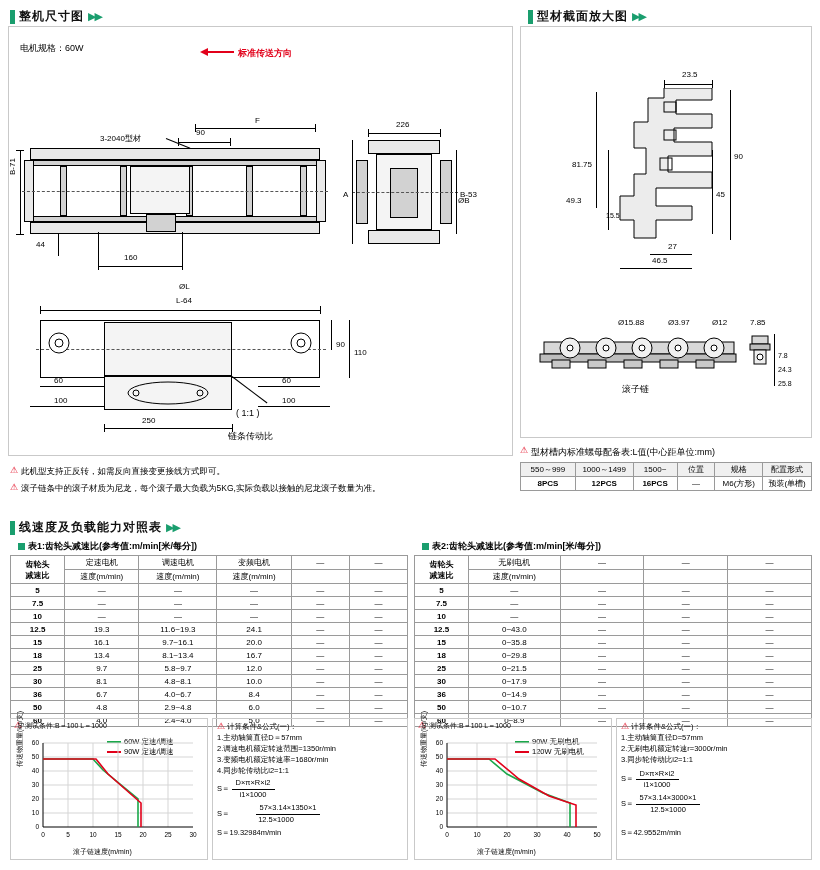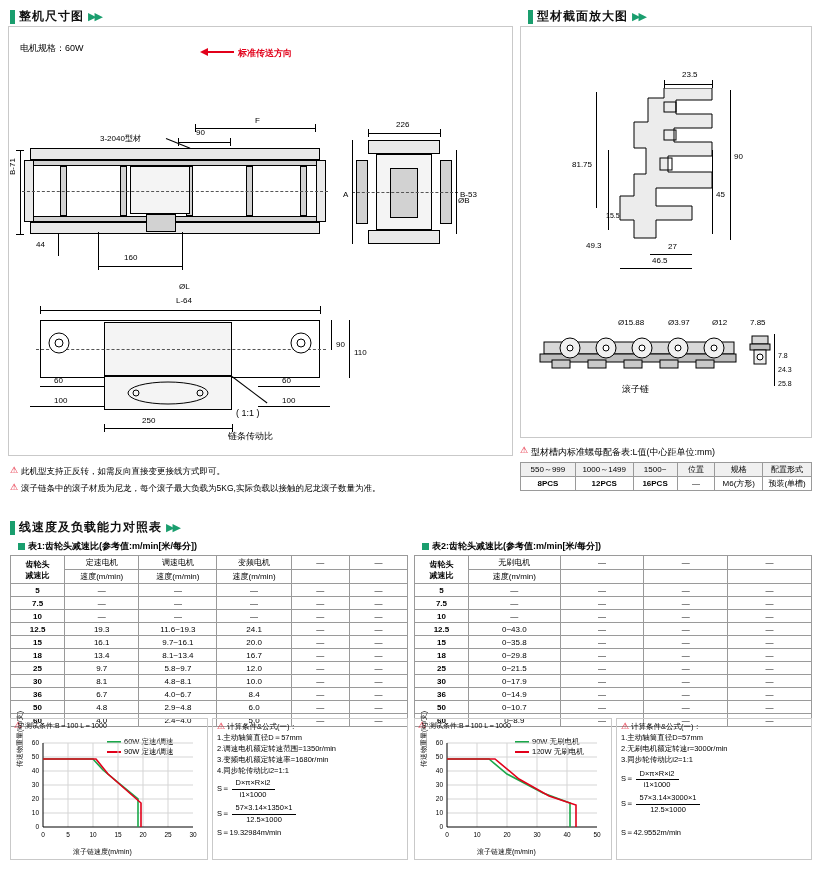--- a/index.html
+++ b/index.html
@@ -231,21 +231,21 @@
     </g>
     <g fill="none" stroke="#000" stroke-width="1">
       <rect x="52" y="14" width="12" height="10"></rect>
       <rect x="52" y="42" width="12" height="10"></rect>
       <rect x="48" y="70" width="12" height="12"></rect>
     </g>
   </svg>
 
   <div class="t" style="left:572px;top:160px;">81.75</div>
   <div class="ln vline" style="left:596px;top:92px;height:116px;"></div>
-  <div class="t" style="left:586px;top:196px;margin-top:45px;">49.3</div>
+  <div class="t" style="left:566px;top:196px;">49.3</div>
   <div class="ln vline" style="left:608px;top:150px;height:80px;"></div>
   <div class="t sml" style="left:606px;top:212px;">15.5</div>
 
   <div class="t" style="left:734px;top:152px;">90</div>
   <div class="ln vline" style="left:730px;top:90px;height:150px;"></div>
   <div class="t" style="left:716px;top:190px;">45</div>
   <div class="ln vline" style="left:712px;top:150px;height:84px;"></div>
 
   <div class="t" style="left:668px;top:242px;">27</div>
   <div class="ln hline" style="left:650px;top:254px;width:42px;"></div>
@@ -621,21 +621,21 @@
     <div style="display:flex;align-items:center;gap:2px;margin-top:2px;">
       <span>S＝</span>
       <span style="display:inline-block;text-align:center;">
         <span style="display:block;border-bottom:1px solid #000;padding:0 4px;">D×π×R×i2</span>
         <span style="display:block;padding:0 4px;">i1×1000</span>
       </span>
     </div>
     <div style="display:flex;align-items:center;gap:2px;margin-top:2px;">
       <span>S＝</span>
       <span style="display:inline-block;text-align:center;">
-        <span style="display:block;border-bottom:1px solid #000;padding:0 4px;">57×3.14×1350×1</span>
+        <span style="display:block;border-bottom:1px solid #000;padding:0 4px;margin-left:24px;">57×3.14×1350×1</span>
         <span style="display:block;padding:0 4px;">12.5×1000</span>
       </span>
     </div>
     <div style="margin-top:2px;">S＝19.32984m/min</div>
   </div>
 
   <div class="chartbox" style="left:414px;top:718px;width:198px;height:142px;">
     <div class="note" style="left:3px;top:2px;">
       <span class="warn">⚠</span>
       <span class="sml">测试条件:B＝100  L＝1000</span>

